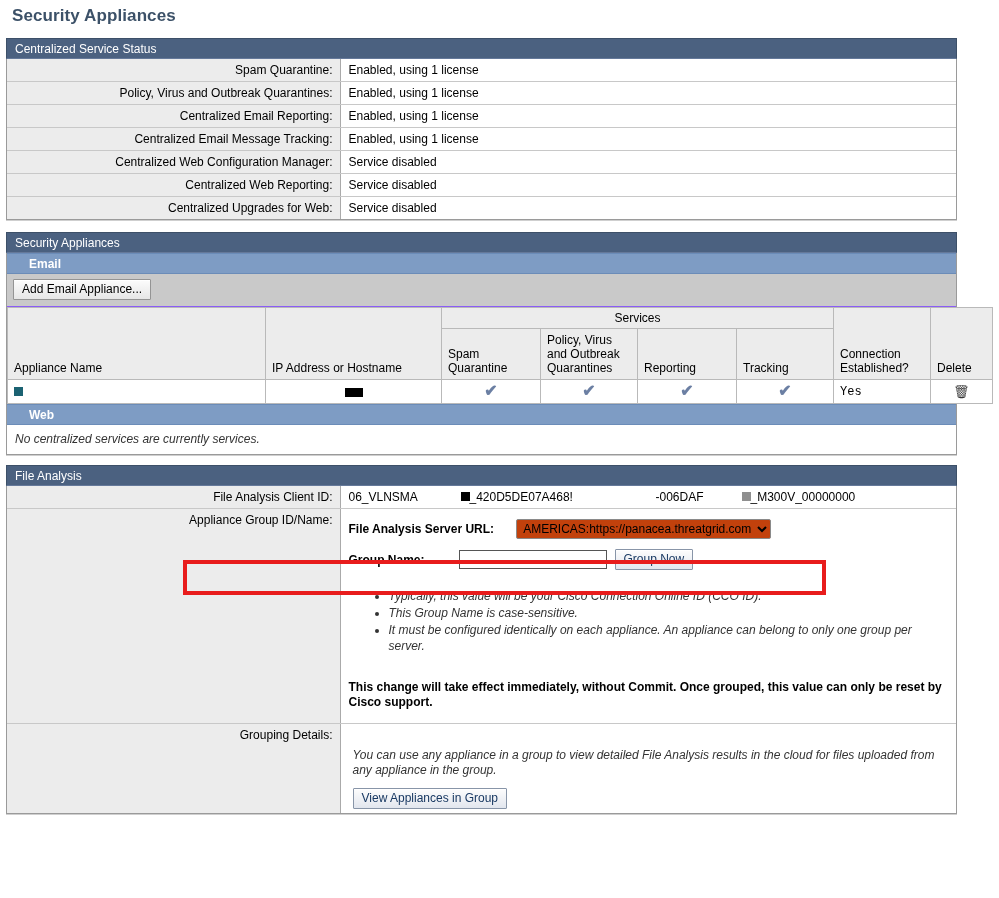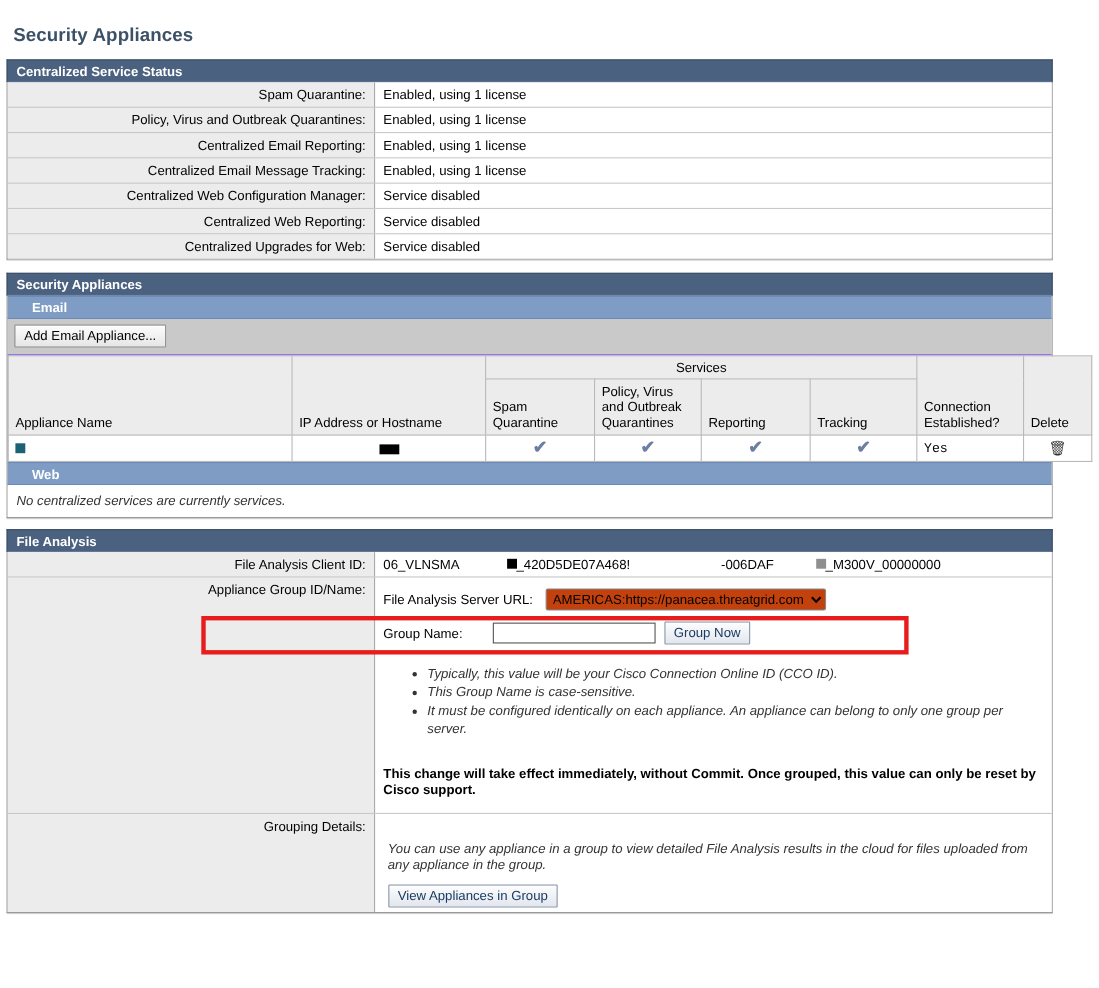--- a/index.html
+++ b/index.html
@@ -5,40 +5,40 @@
   * { box-sizing: border-box; }
   html, body {
     margin: 0; padding: 0;
     background: #ffffff;
     width: 999px; height: 898px;
     font-family: "Liberation Sans", sans-serif;
     font-size: 12px;
     color: #000;
     overflow: hidden;
   }
-  .page { position: relative; width: 963px; height: 898px; padding: 16px 6px; }
+  .page { position: relative; width: 963px; height: 898px; padding: 0 6px; }
 
   h1.page-title {
     margin: 0; padding: 6px 0 0 6px;
     font-size: 17px; font-weight: bold;
     color: #3c5168;
     letter-spacing: 0.1px;
   }
 
   
   .panel {
     border: 1px solid #9a9a9a;
     border-top: none;
     background: #fff;
     box-shadow: 0 1px 0 #cfcfcf;
   }
   .panel-title {
     background: #4b6180;
     color: #ffffff;
-    font-weight: bold;
+    font-weight: normal;
     font-size: 12px;
     padding: 4px 0 4px 8px;
     height: 21px;
     line-height: 13px;
     border: 1px solid #3d5068;
     border-bottom: 1px solid #65799a;
   }
   .subhead {
     background: #7e9cc4;
     color: #ffffff;
@@ -182,21 +182,21 @@
 
   .clientid { display: flex; gap: 0; align-items: baseline; }
   .cid-a { width: 112px; }
   .cid-b { width: 155px; }
   .cid-c { width: 88px; text-align: right;}
   .cid-d { padding-left: 38px; }
   .sq-black { display:inline-block; width: 9px; height: 9px; background:#000; vertical-align: baseline; }
   .sq-gray  { display:inline-block; width: 9px; height: 9px; background:#8f8f8f; vertical-align: baseline; }
 
   .formrow { display: flex; align-items: center; margin: 6px 0 0 0; }
-  .formrow .flabel { margin-right: 11px; }
+  .formrow .flabel { margin-right: 22px; font-weight: bold; }
   select.url-select {
     font-family: "Liberation Sans", sans-serif;
     font-size: 12px;
     border: 1px solid #8a8a8a;
     background: #c2410c;
     padding: 1px 2px;
     height: 20px;
     border-radius: 2px;
   }
   input.txt {

